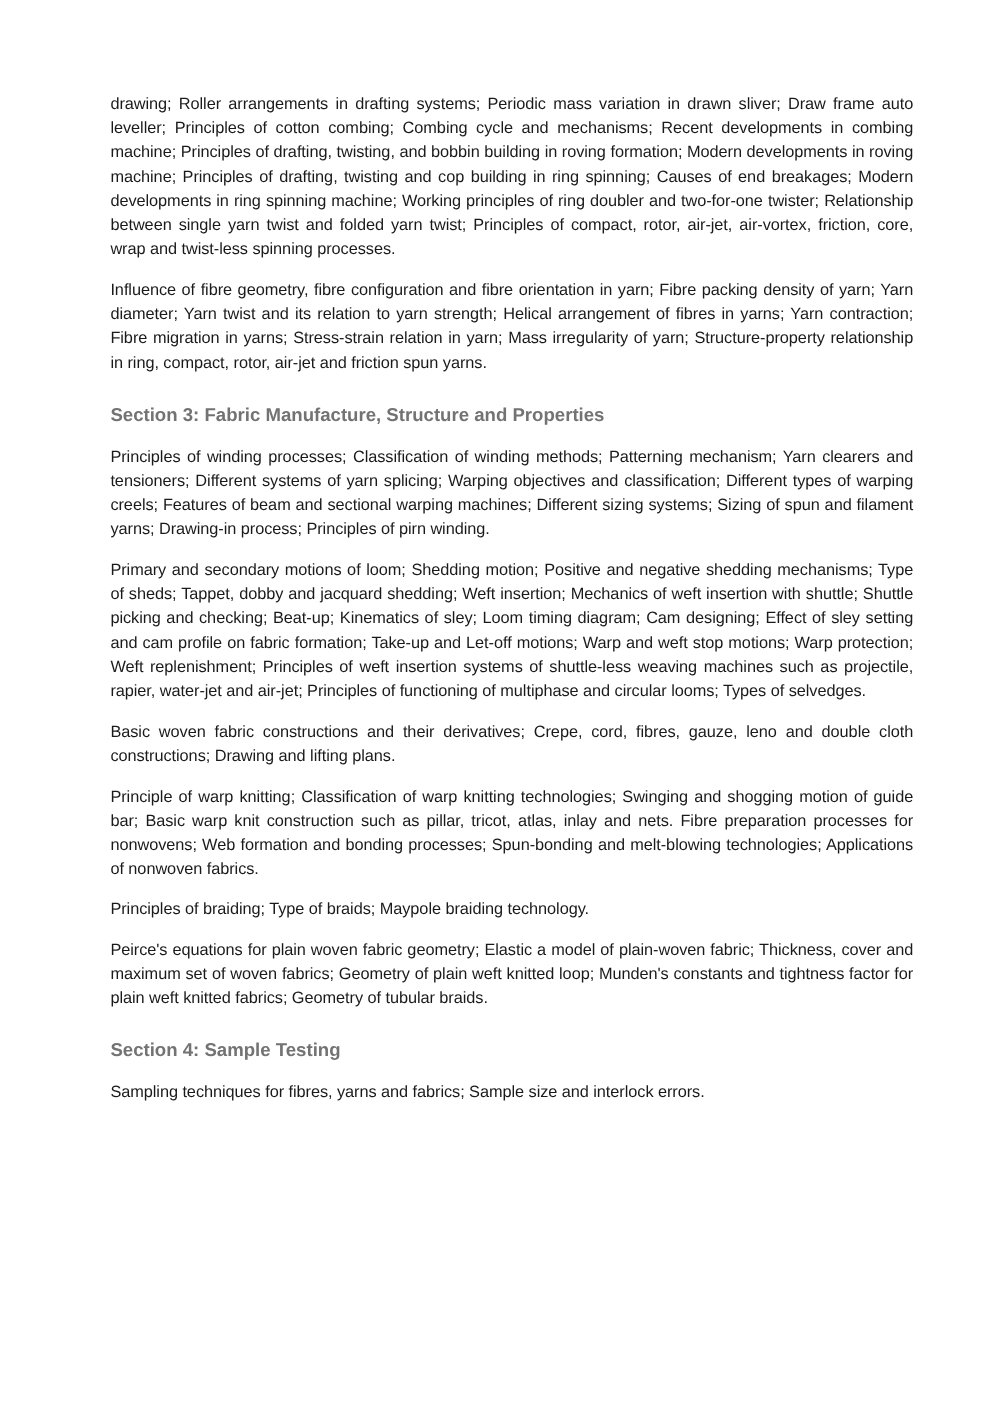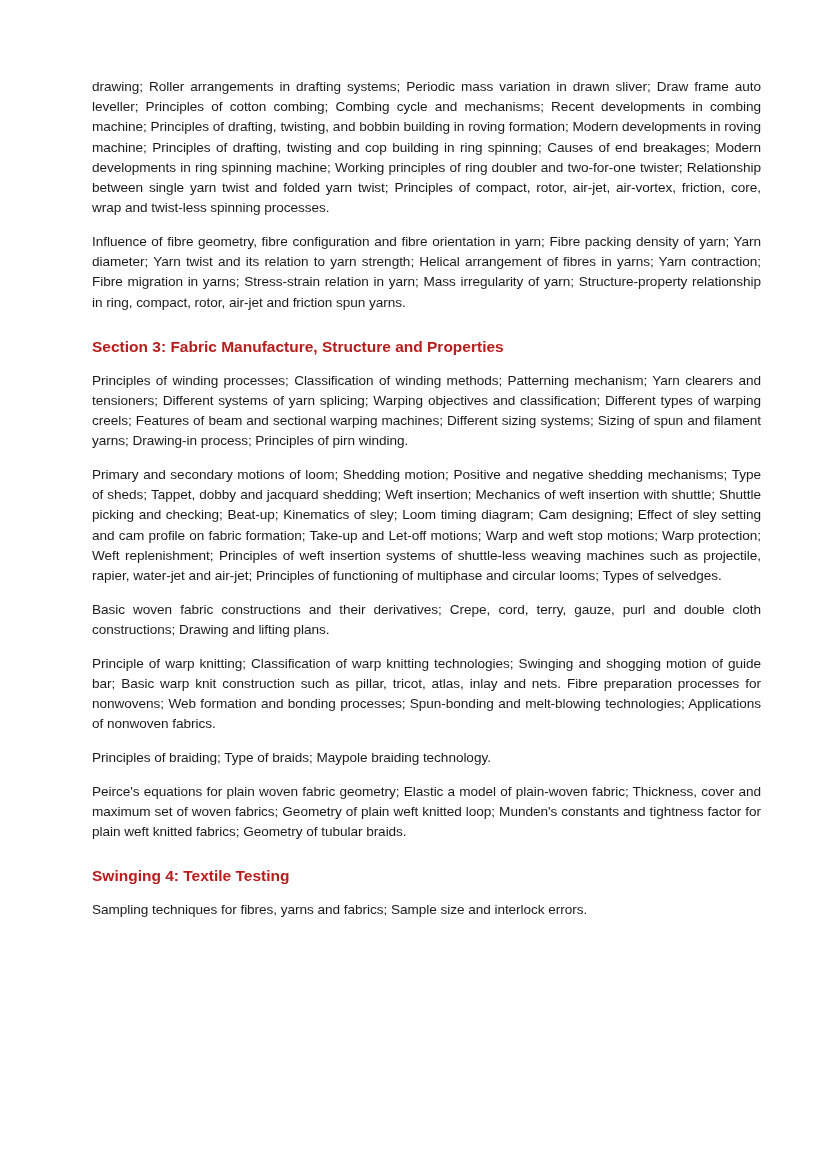--- a/index.html
+++ b/index.html
@@ -22,43 +22,43 @@
       width: 669px;
     }
     .para {
       font-size: 13.6px;
       line-height: 20.2px;
       text-align: justify;
       margin: 0 0 13.5px 0;
       letter-spacing: -0.05px;
     }
     .section-heading {
-      color: #b91c1c;
+      color: #737373;
       font-weight: bold;
       font-size: 15.5px;
       line-height: 20px;
       margin: 24px 0 14px 0;
     }
   </style>
 </head>
 <body>
 
 <div class="page">
 
   <p class="para">drawing; Roller arrangements in drafting systems; Periodic mass variation in drawn sliver; Draw frame auto leveller; Principles of cotton combing; Combing cycle and mechanisms; Recent developments in combing machine; Principles of drafting, twisting, and bobbin building in roving formation; Modern developments in roving machine; Principles of drafting, twisting and cop building in ring spinning; Causes of end breakages; Modern developments in ring spinning machine; Working principles of ring doubler and two-for-one twister; Relationship between single yarn twist and folded yarn twist; Principles of compact, rotor, air-jet, air-vortex, friction, core, wrap and twist-less spinning processes.</p>
   <p class="para">Influence of fibre geometry, fibre configuration and fibre orientation in yarn; Fibre packing density of yarn; Yarn diameter; Yarn twist and its relation to yarn strength; Helical arrangement of fibres in yarns; Yarn contraction; Fibre migration in yarns; Stress-strain relation in yarn; Mass irregularity of yarn; Structure-property relationship in ring, compact, rotor, air-jet and friction spun yarns.</p>
 
   <div>
     <h2 class="section-heading">Section 3: Fabric Manufacture, Structure and Properties</h2>
     <p class="para">Principles of winding processes; Classification of winding methods; Patterning mechanism; Yarn clearers and tensioners; Different systems of yarn splicing; Warping objectives and classification; Different types of warping creels; Features of beam and sectional warping machines; Different sizing systems; Sizing of spun and filament yarns; Drawing-in process; Principles of pirn winding.</p>
     <p class="para">Primary and secondary motions of loom; Shedding motion; Positive and negative shedding mechanisms; Type of sheds; Tappet, dobby and jacquard shedding; Weft insertion; Mechanics of weft insertion with shuttle; Shuttle picking and checking; Beat-up; Kinematics of sley; Loom timing diagram; Cam designing; Effect of sley setting and cam profile on fabric formation; Take-up and Let-off motions; Warp and weft stop motions; Warp protection; Weft replenishment; Principles of weft insertion systems of shuttle-less weaving machines such as projectile, rapier, water-jet and air-jet; Principles of functioning of multiphase and circular looms; Types of selvedges.</p>
-    <p class="para">Basic woven fabric constructions and their derivatives; Crepe, cord, terry, gauze, purl and double cloth constructions; Drawing and lifting plans.</p>
+    <p class="para">Basic woven fabric constructions and their derivatives; Crepe, cord, fibres, gauze, leno and double cloth constructions; Drawing and lifting plans.</p>
     <p class="para">Principle of warp knitting; Classification of warp knitting technologies; Swinging and shogging motion of guide bar; Basic warp knit construction such as pillar, tricot, atlas, inlay and nets. Fibre preparation processes for nonwovens; Web formation and bonding processes; Spun-bonding and melt-blowing technologies; Applications of nonwoven fabrics.</p>
     <p class="para">Principles of braiding; Type of braids; Maypole braiding technology.</p>
     <p class="para">Peirce's equations for plain woven fabric geometry; Elastic a model of plain-woven fabric; Thickness, cover and maximum set of woven fabrics; Geometry of plain weft knitted loop; Munden's constants and tightness factor for plain weft knitted fabrics; Geometry of tubular braids.</p>
   </div>
 
   <div>
-    <h2 class="section-heading">Swinging 4: Textile Testing</h2>
+    <h2 class="section-heading">Section 4: Sample Testing</h2>
     <p class="para">Sampling techniques for fibres, yarns and fabrics; Sample size and interlock errors.</p>
   </div>
 
 </div>
 
 </body></html>

